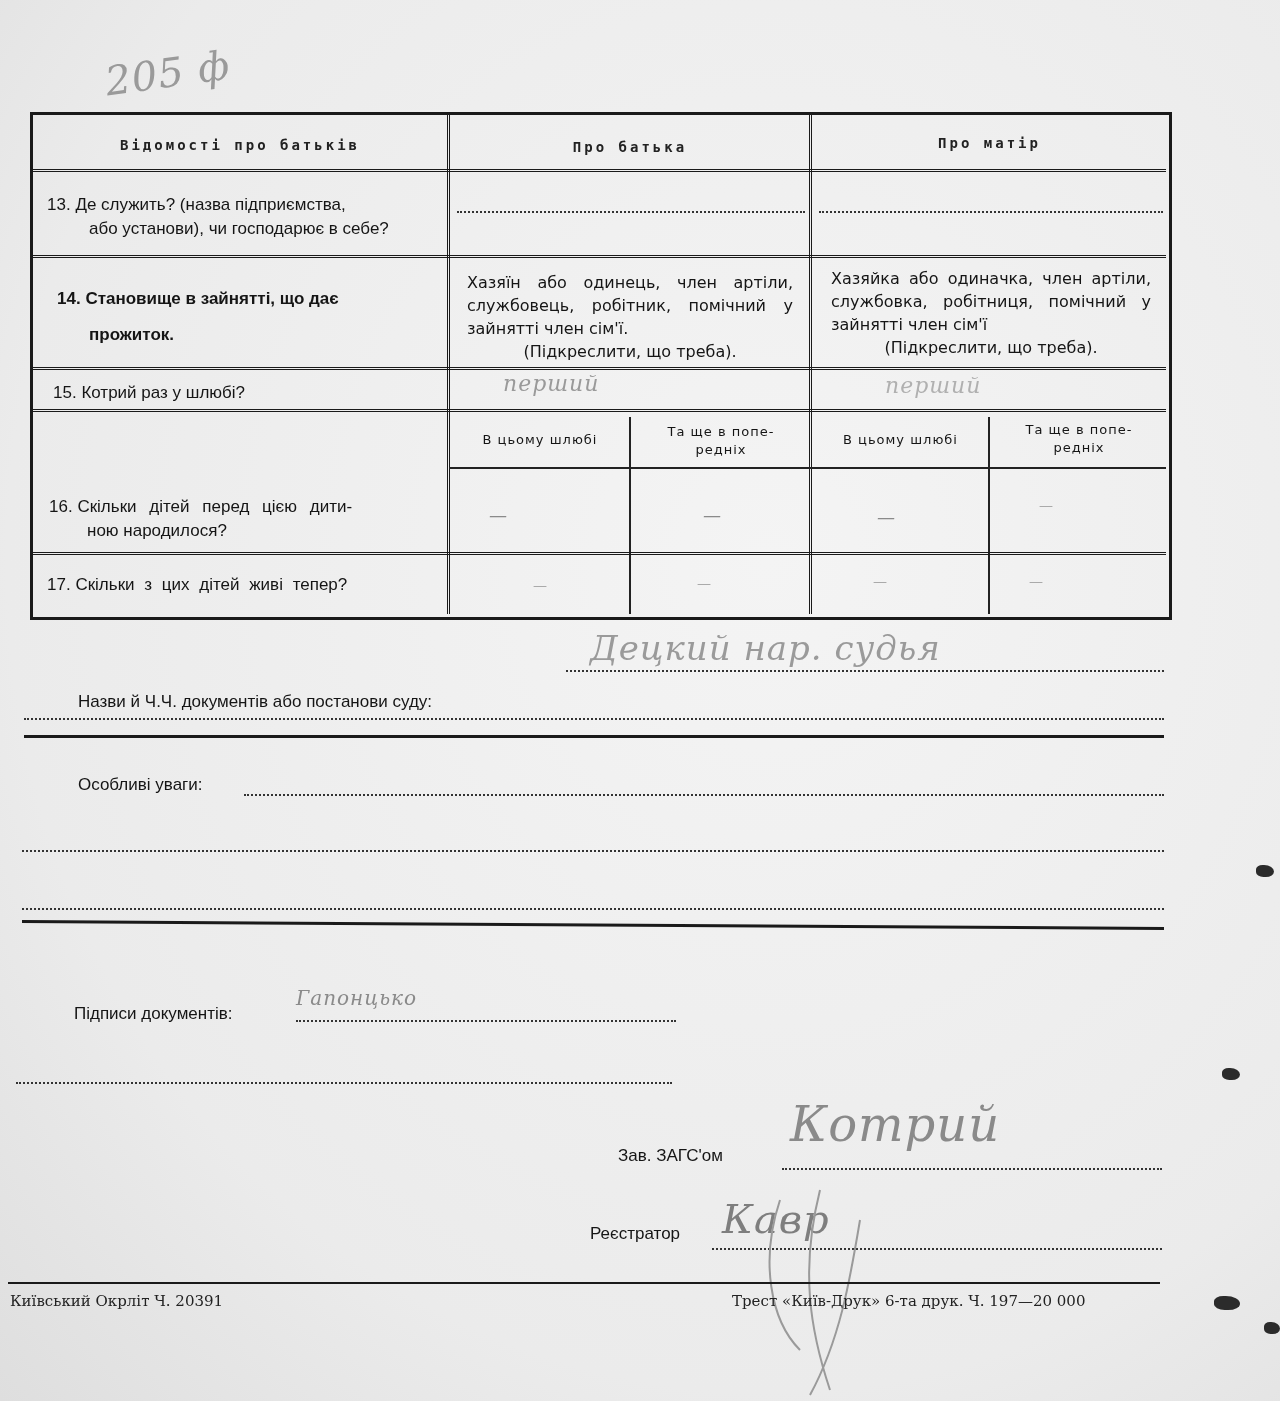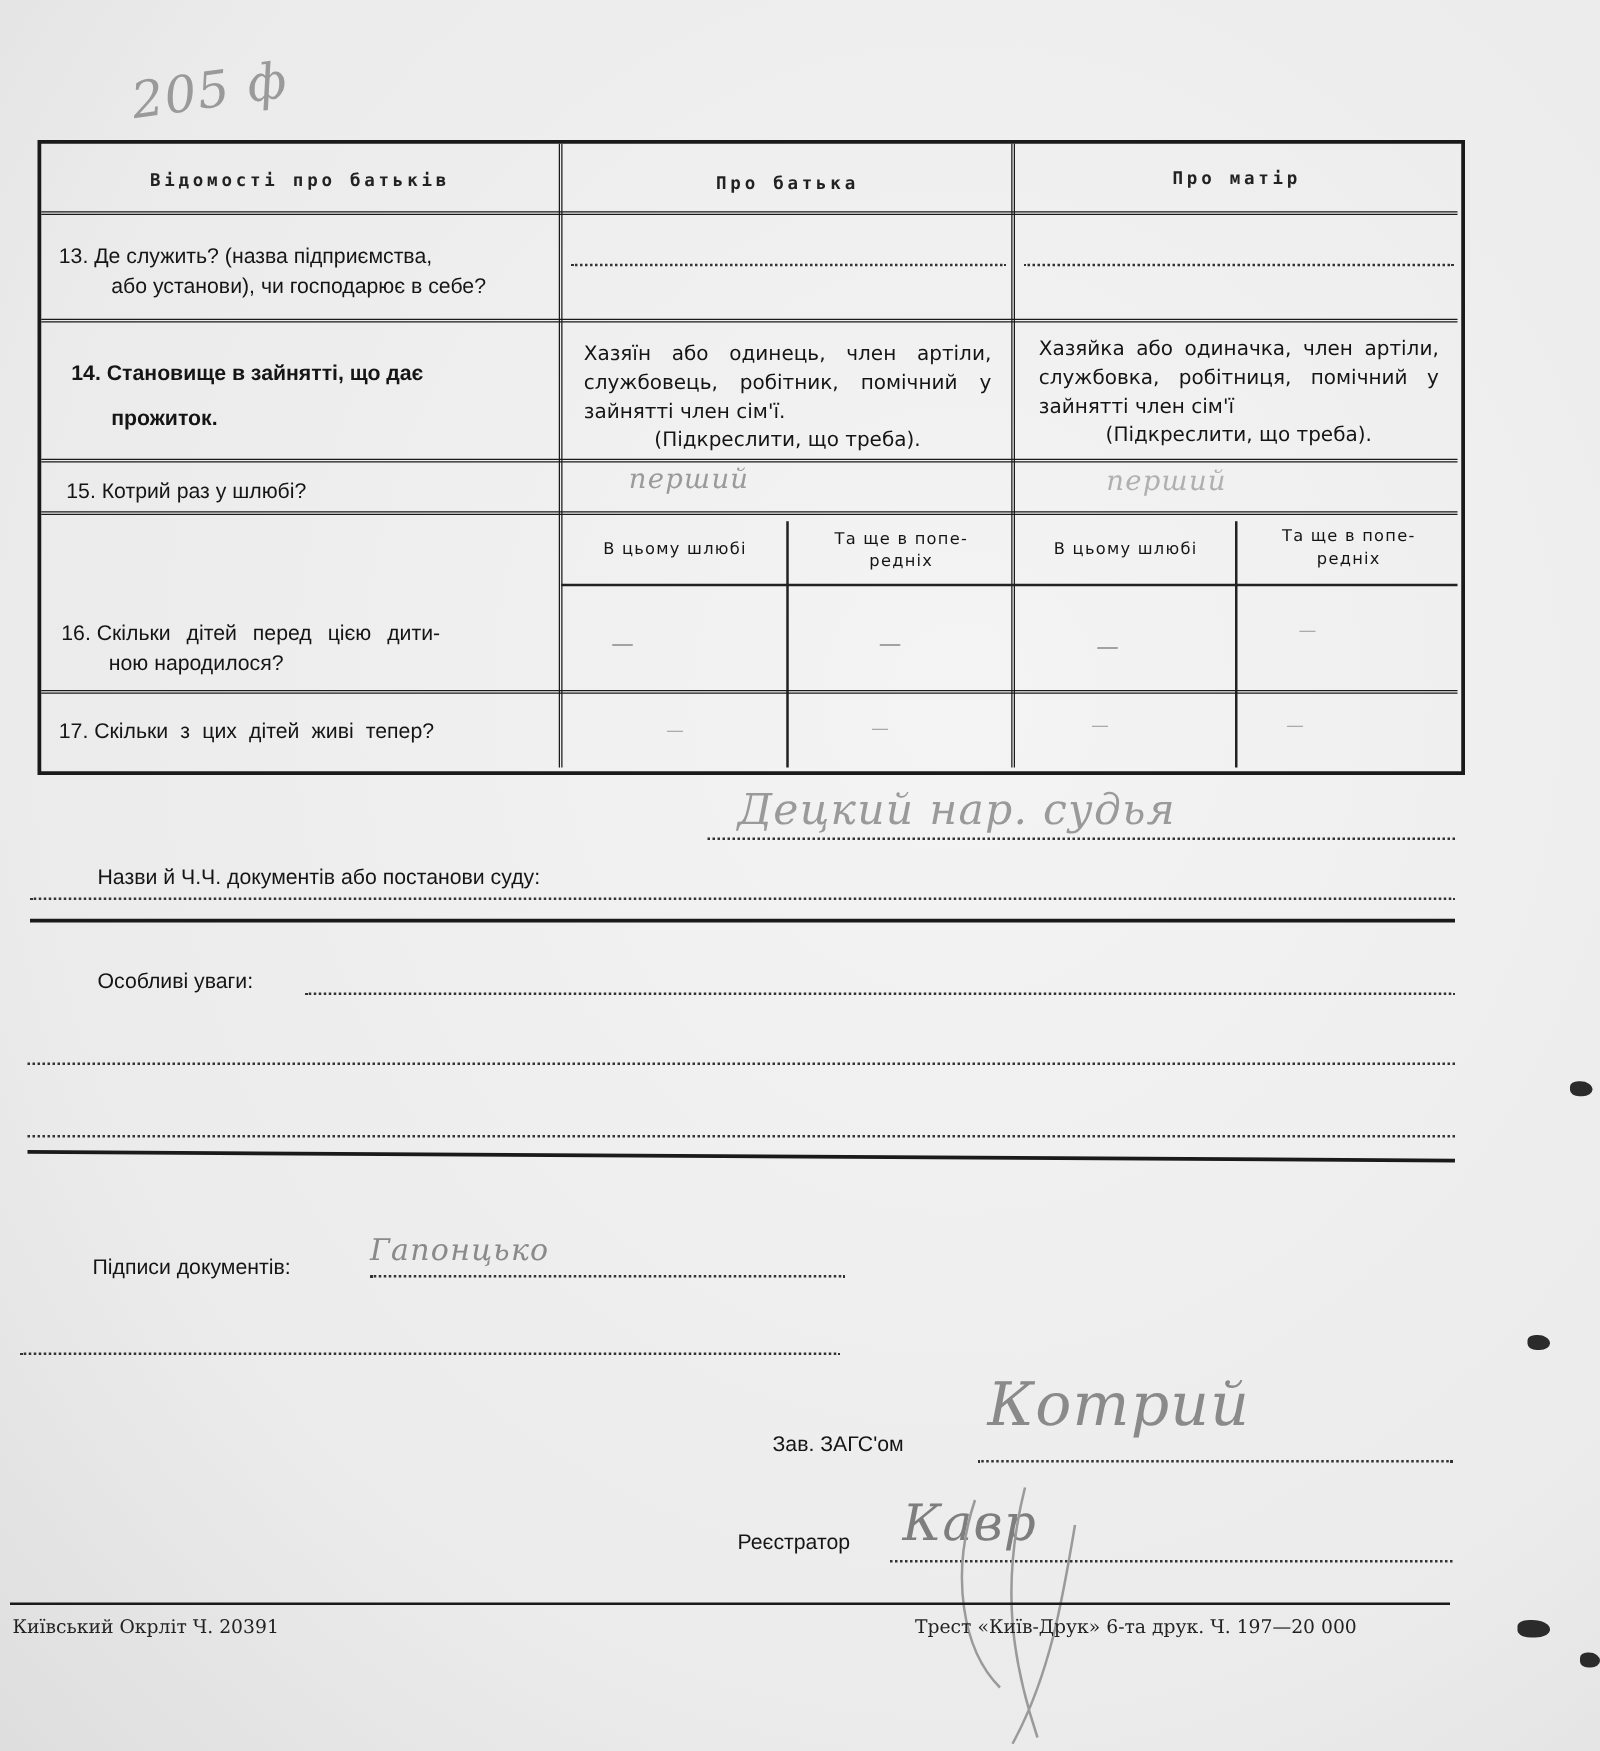--- a/index.html
+++ b/index.html
@@ -124,21 +124,21 @@
   <div class="solid" style="left:24px; top:735px; width:1140px;"></div>
 
   <div class="lbl" style="left:78px; top:775px;">Особливі уваги:</div>
   <div class="dots" style="left:244px; top:794px; width:920px;"></div>
   <div class="dots" style="left:22px; top:850px; width:1142px;"></div>
   <div class="dots" style="left:22px; top:908px; width:1142px;"></div>
   <div class="solid" style="left:22px; top:920px; width:1142px; transform:rotate(0.35deg); transform-origin:left;"></div>
 
   <div class="lbl" style="left:74px; top:1004px;">Підписи документів:</div>
   <div class="dots" style="left:296px; top:1020px; width:380px;"></div>
-  <div class="abs hw" style="left:296px; top:986px; font-size:24px; color:#8a8a8a;">Гапонцько</div>
+  <div class="abs hw" style="left:296px; top:986px; font-size:20px; color:#8a8a8a;">Гапонцько</div>
   <div class="dots" style="left:16px; top:1082px; width:656px;"></div>
 
   <div class="lbl" style="left:618px; top:1146px;">Зав. ЗАГС'ом</div>
   <div class="dots" style="left:782px; top:1168px; width:380px;"></div>
   <div class="abs hw" style="left:790px; top:1096px; font-size:48px; color:#8a8a8a;">Котрий</div>
 
   <div class="lbl" style="left:590px; top:1224px;">Реєстратор</div>
   <div class="dots" style="left:712px; top:1248px; width:450px;"></div>
   <div class="abs hw" style="left:722px; top:1196px; font-size:40px; color:#7e7e7e;">Кавр</div>
   <svg class="abs" style="left:740px; top:1180px;" width="140" height="220">

